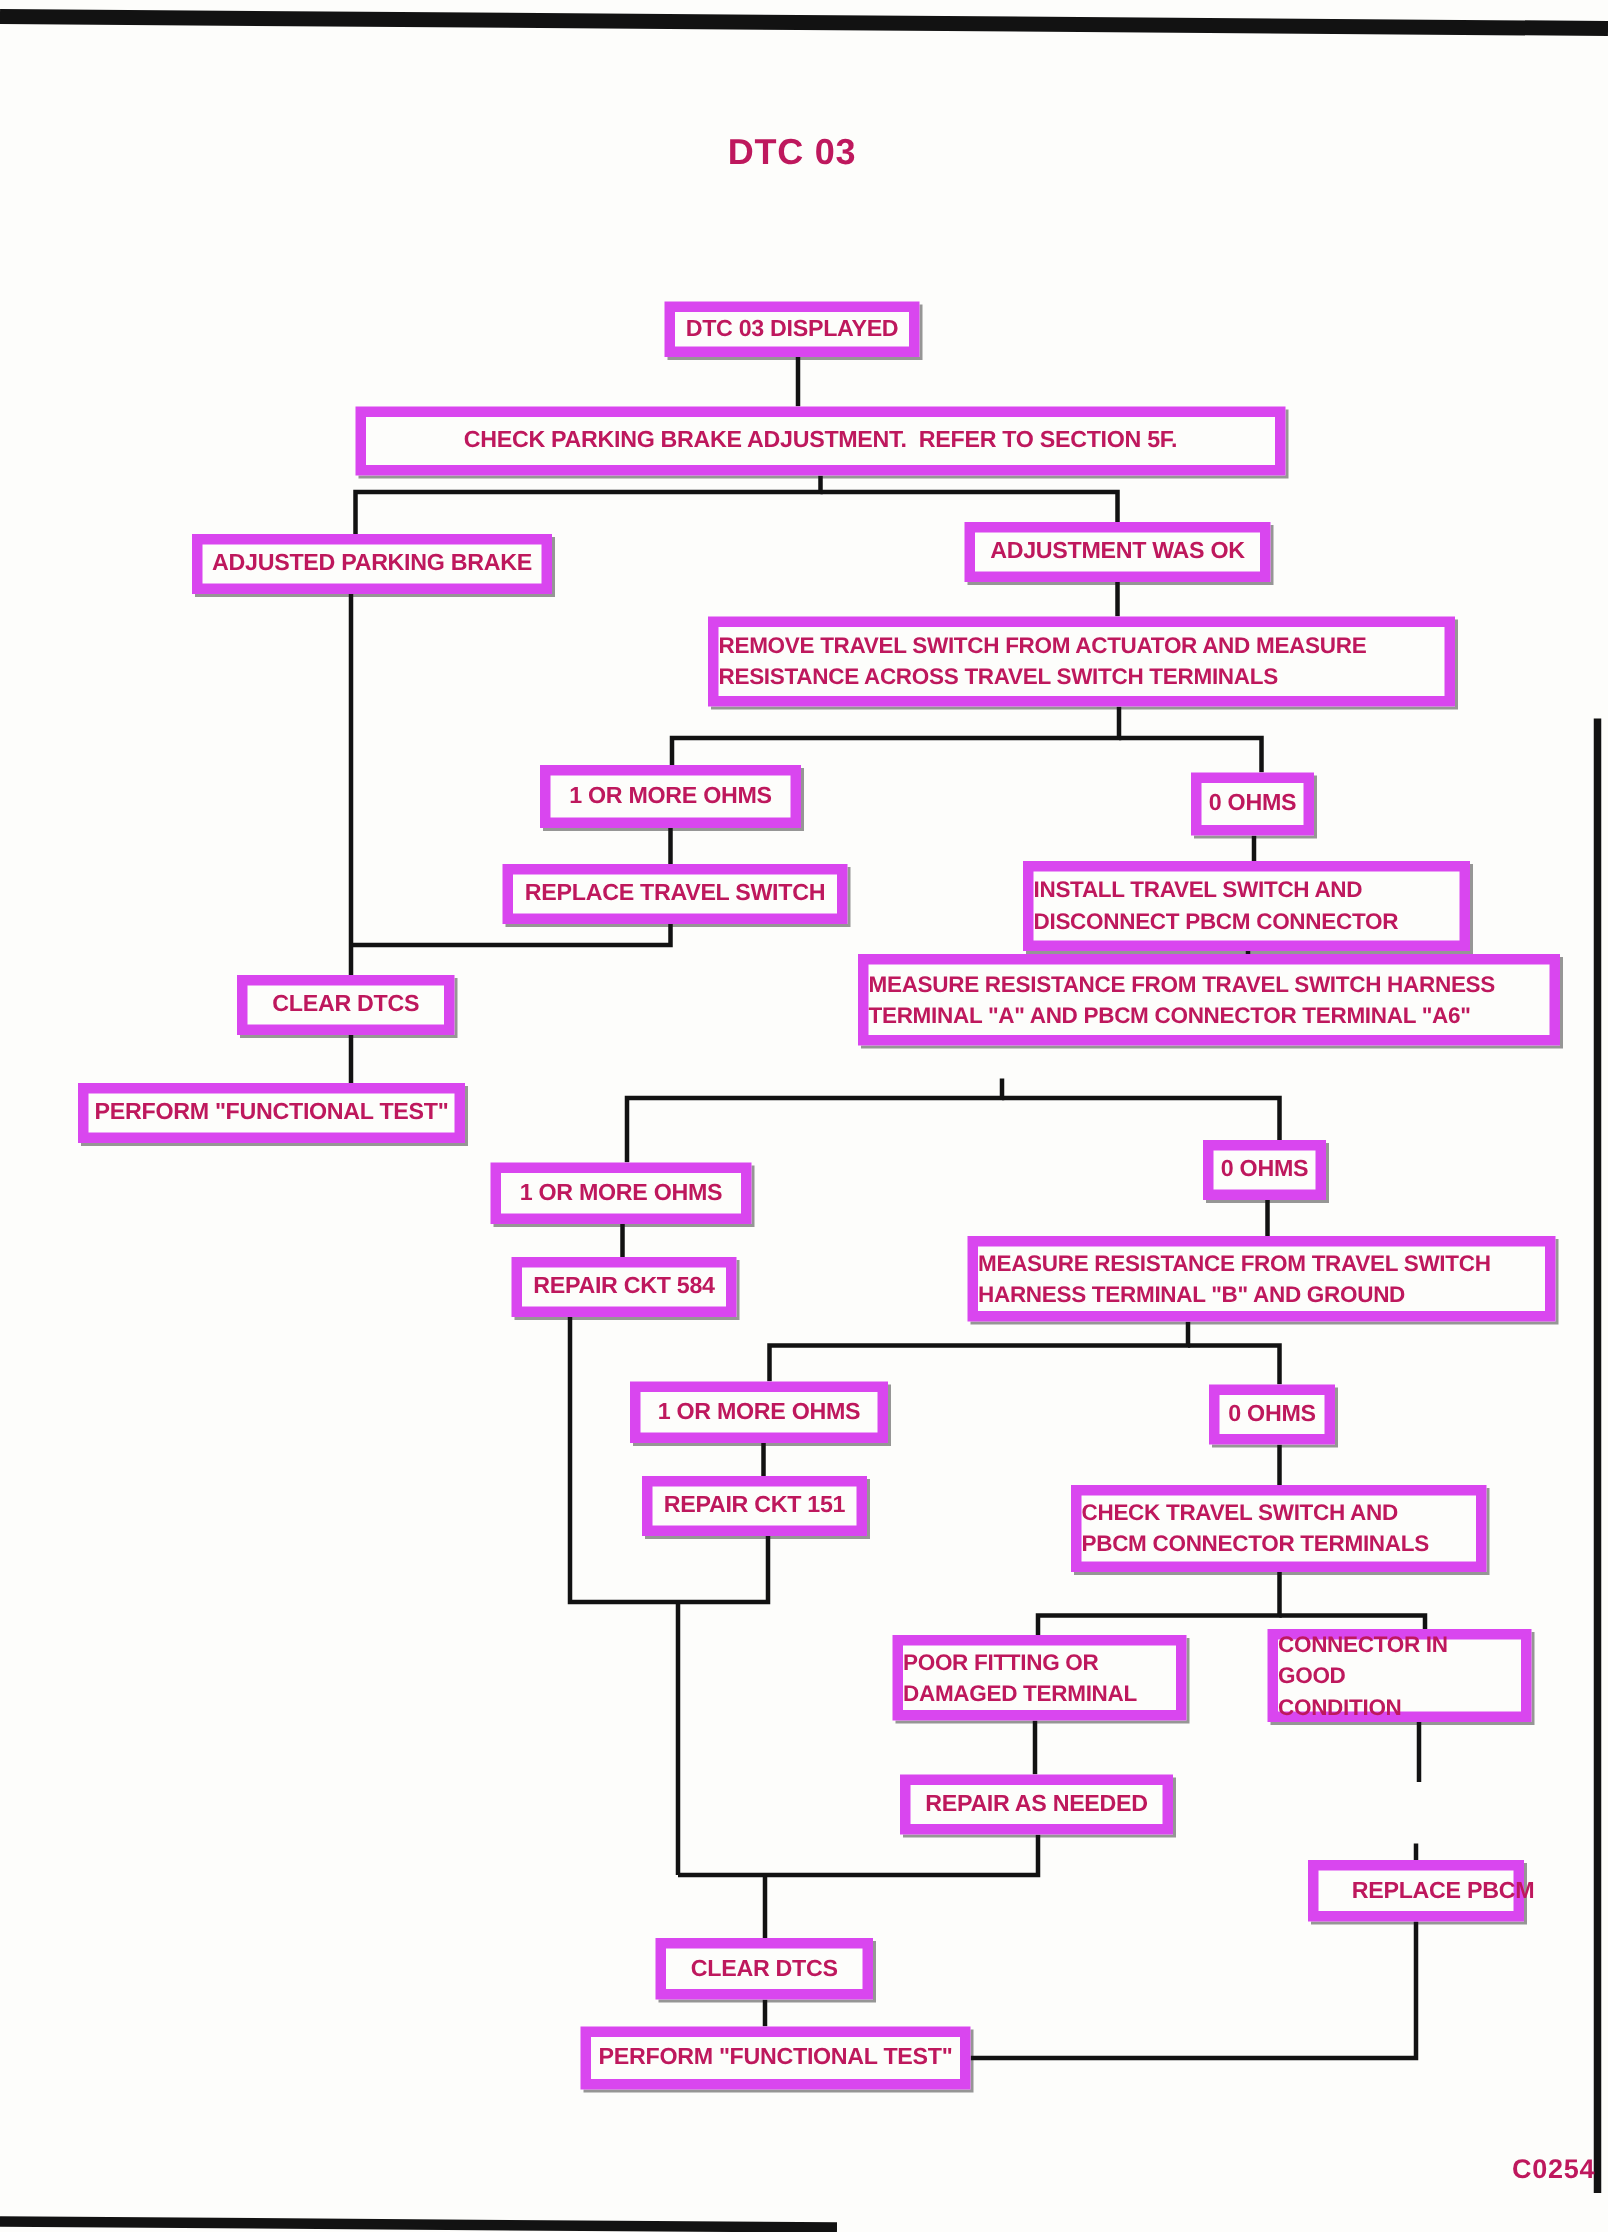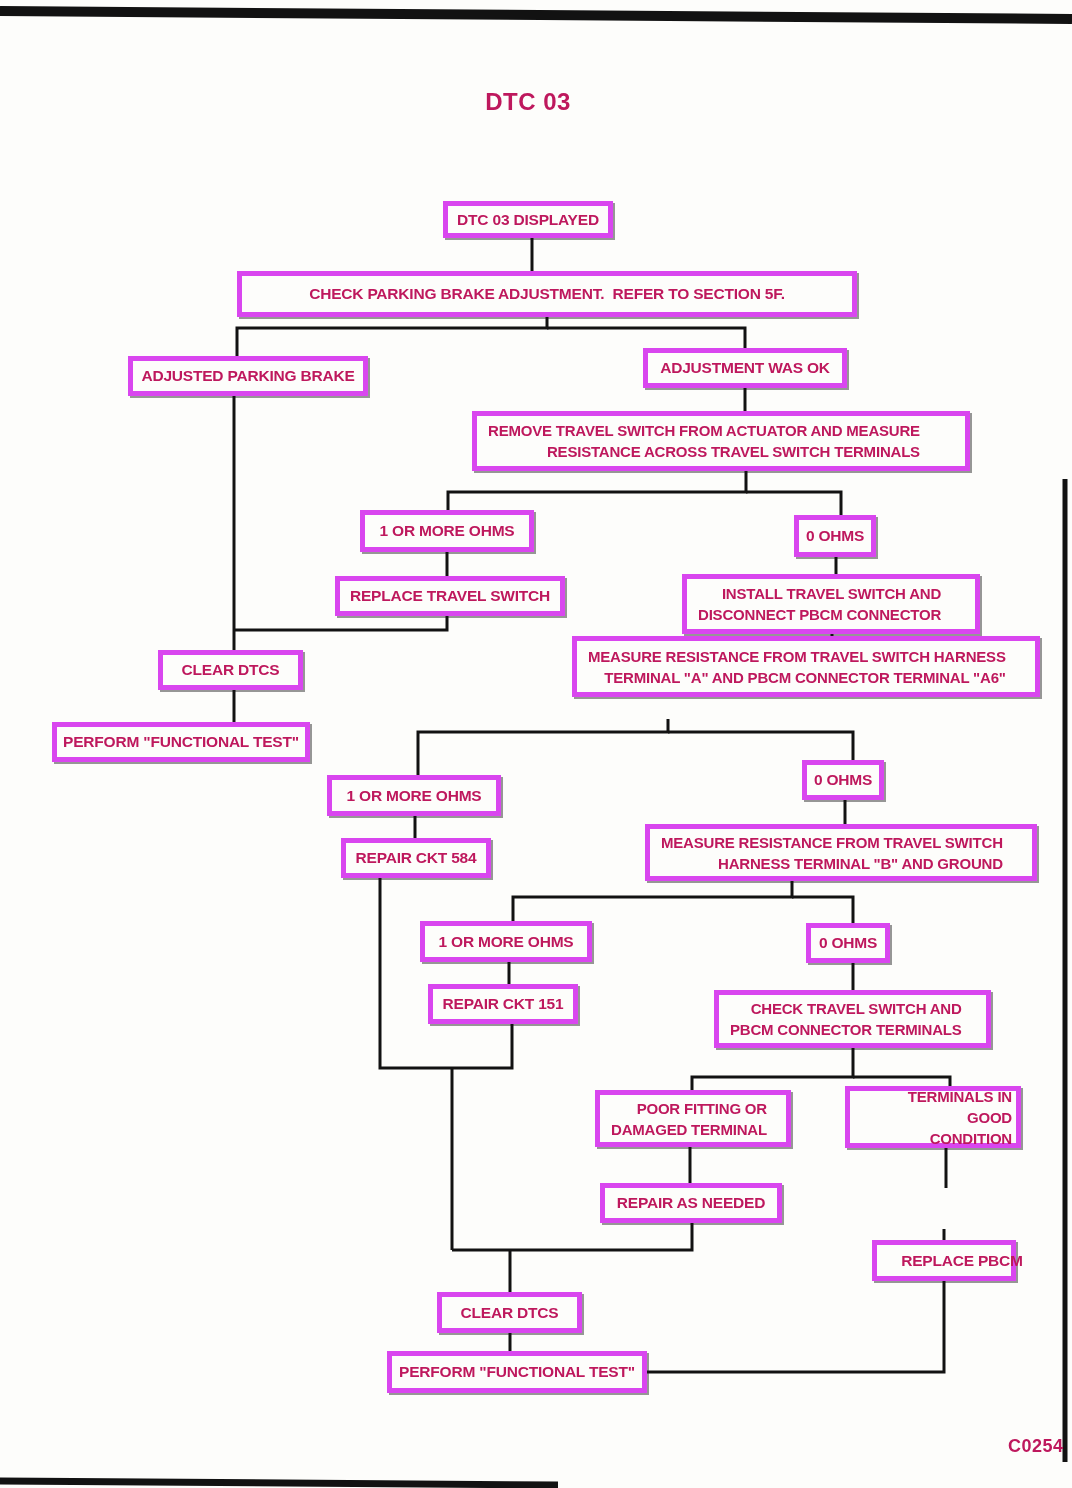--- a/index.html
+++ b/index.html
@@ -21,33 +21,33 @@
   .edge-layer path{stroke-width:3;}
   .title{
     position:absolute;left:228px;top:86px;width:600px;
     text-align:center;
     font-size:24px;font-weight:bold;line-height:32px;
     letter-spacing:0.5px;
   }
   .title span{display:block;}
   .box{
     position:absolute;
-    border:5px solid #d946ef;
+    border:7px solid #d946ef;
     background:#fdfdfb;
     box-shadow:2px 2px 0 rgba(25,25,25,.45);
     display:flex;align-items:center;justify-content:center;
     font-size:15.5px;font-weight:bold;letter-spacing:-0.2px;
     white-space:nowrap;
     box-sizing:border-box;
     text-align:center;
   }
   .box.ml{
     justify-content:flex-start;
-    text-align:right;
-    padding-left:11px;padding-right:4px;
+    text-align:left;
+    padding-right:4px;
     font-size:15px;
     line-height:21px;
     white-space:pre-line;
   }
   .figure-code{
     position:absolute;left:1008px;top:1436px;
     font-size:18px;font-weight:bold;letter-spacing:0.5px;
   }
 </style>
 </head>
@@ -117,21 +117,21 @@
       <div class="box" style="left: 341px; top: 838px; width: 150px; height: 40px;">REPAIR CKT 584</div>
       <div class="box ml" style="left: 645px; top: 824px; width: 392px; height: 57px;">MEASURE RESISTANCE FROM TRAVEL SWITCH
 HARNESS TERMINAL "B" AND GROUND</div>
       <div class="box" style="left: 420px; top: 921px; width: 172px; height: 41px;">1 OR MORE OHMS</div>
       <div class="box" style="left: 806px; top: 923px; width: 84px; height: 40px;">0 OHMS</div>
       <div class="box" style="left: 428px; top: 984px; width: 150px; height: 40px;">REPAIR CKT 151</div>
       <div class="box ml" style="left: 714px; top: 990px; width: 277px; height: 58px;">CHECK TRAVEL SWITCH AND
 PBCM CONNECTOR TERMINALS</div>
       <div class="box ml" style="left: 595px; top: 1090px; width: 196px; height: 57px;">POOR FITTING OR
 DAMAGED TERMINAL</div>
-      <div class="box ml" style="left: 845px; top: 1086px; width: 176px; height: 62px;">TERMINALS IN GOOD
+      <div class="box ml" style="left: 845px; top: 1086px; width: 176px; height: 62px;">CONNECTOR IN GOOD
 CONDITION</div>
       <div class="box" style="left: 600px; top: 1183px; width: 182px; height: 40px;">REPAIR AS NEEDED</div>
       <div class="box" style="left: 872px; top: 1240px; width: 144px; height: 41px; padding-left: 36px;">REPLACE PBCM</div>
       <div class="box" style="left: 437px; top: 1292px; width: 145px; height: 41px;">CLEAR DTCS</div>
       <div class="box" style="left: 387px; top: 1351px; width: 260px; height: 42px;">PERFORM "FUNCTIONAL TEST"</div>
     </div>
 
   <div class="figure-code">C0254</div>
 
 </div>

